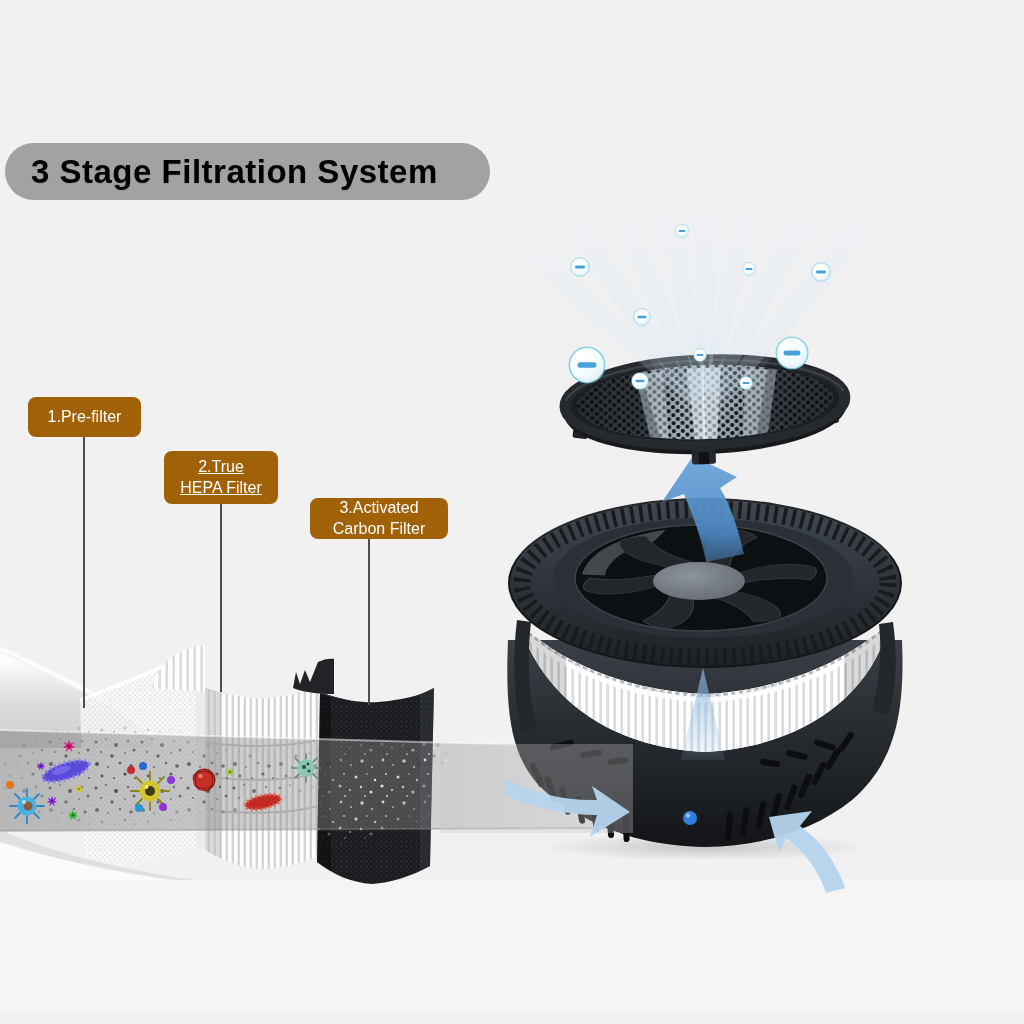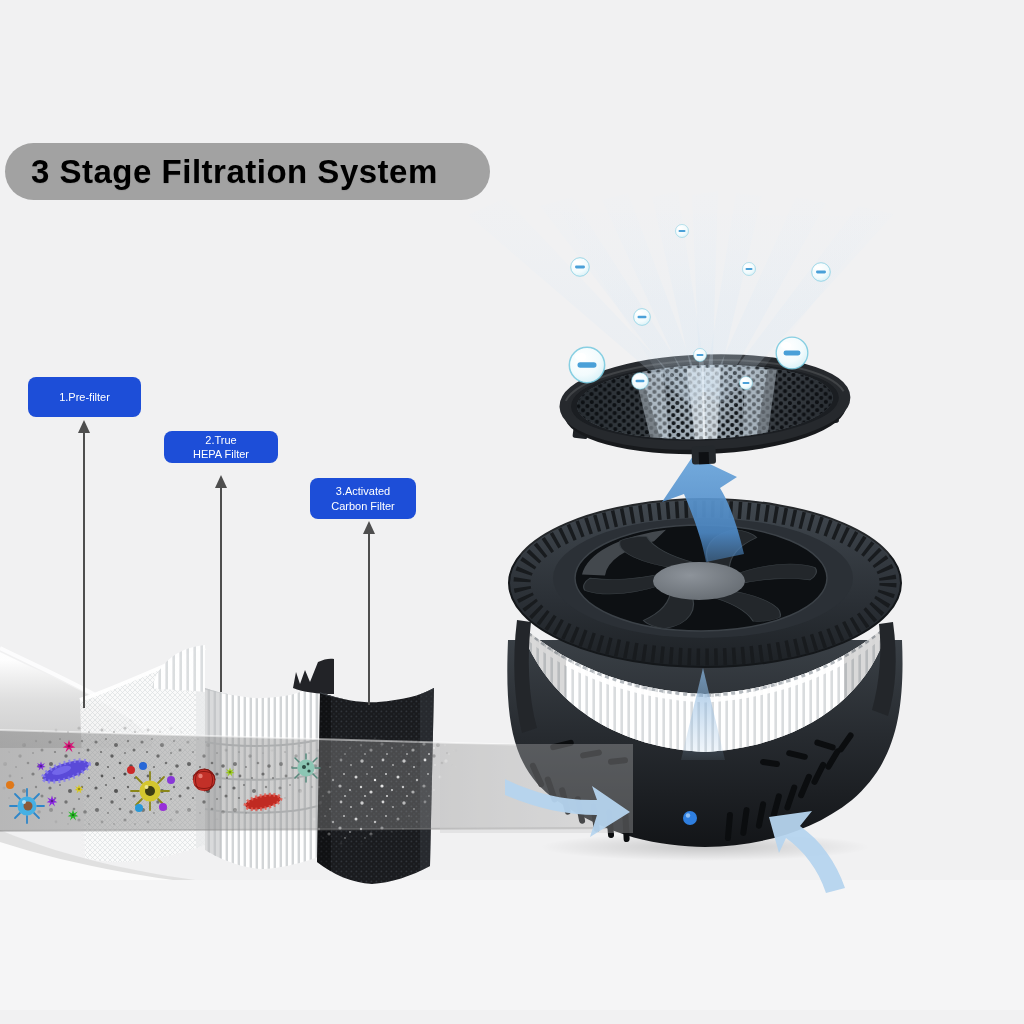--- a/index.html
+++ b/index.html
@@ -12,28 +12,28 @@
   .banner{
     position:absolute;left:5px;top:143px;width:485px;height:57px;
     background:#a2a2a2;border-radius:29px;
     display:flex;align-items:center;box-sizing:border-box;padding-left:26px;
   }
   .banner span{
     color:#000000;font-size:33px;font-weight:bold;letter-spacing:.5px;
     text-shadow:0 1px 1px rgba(0,0,0,.08);white-space:nowrap;
   }
   .callout{
-    position:absolute;background:#1d4ed8;border-radius:8px;color:#fff;
-    font-size:11px;line-height:1.28;text-align:center;
+    position:absolute;background:#a16207;border-radius:8px;color:#fff;
+    font-size:16px;line-height:1.28;text-align:center;
     display:flex;align-items:center;justify-content:center;
-    white-space:pre-line;box-sizing:border-box;padding:2px 6px;
+    white-space:pre-line;box-sizing:border-box;padding:2px 6px;margin-top:20px;
   }
   .callout.c1{left:28px;top:377px;width:113px;height:40px;}
-  .callout.c2{left:164px;top:431px;width:114px;height:32px;}
-  .callout.c3{left:310px;top:478px;width:106px;height:41px;}
+  .callout.c2{left:164px;top:431px;width:114px;height:53px;text-decoration:underline;}
+  .callout.c3{left:310px;top:478px;width:138px;height:41px;}
 </style>
 </head>
 <body>
 
 <svg id="scene" width="1024" height="1024" viewBox="0 0 1024 1024">
   <defs>
     <linearGradient id="gBand" x1="0" y1="0" x2="660" y2="0" gradientUnits="userSpaceOnUse">
       <stop offset="0" stop-color="#7d7d7d" stop-opacity=".5"></stop>
       <stop offset=".65" stop-color="#969696" stop-opacity=".38"></stop>
       <stop offset="1" stop-color="#b5b5b5" stop-opacity=".22"></stop>

